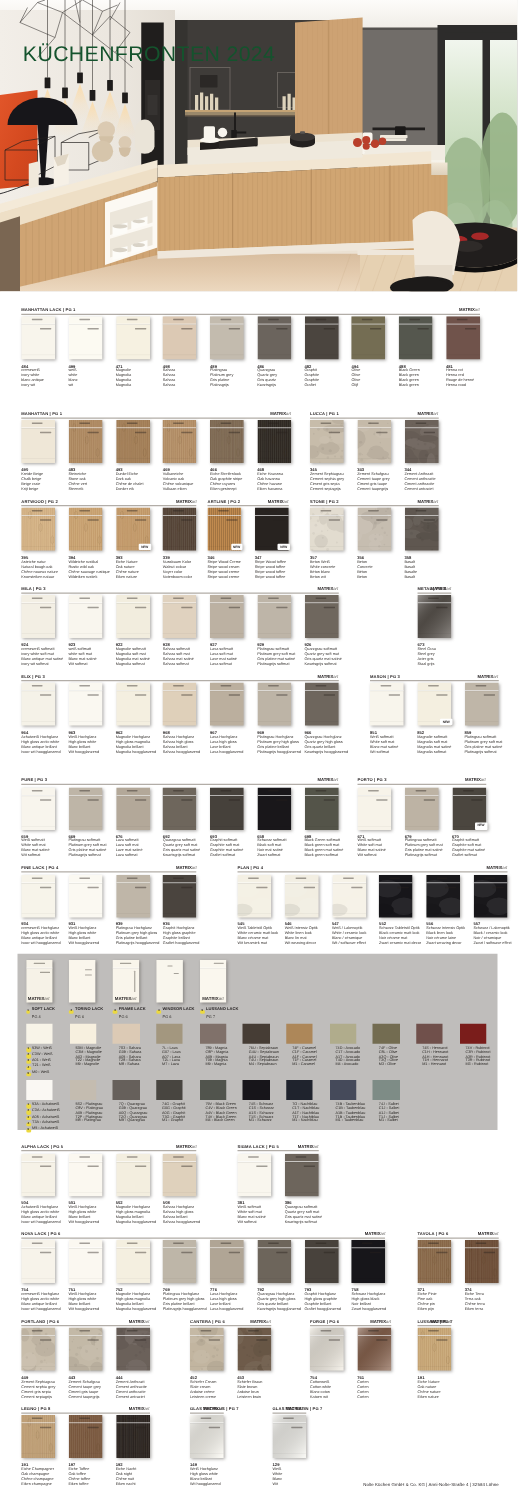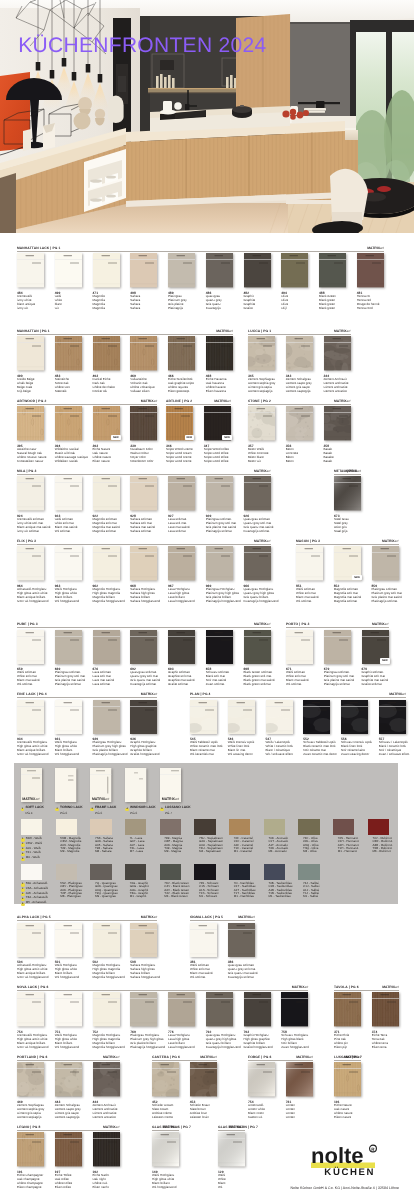--- a/index.html
+++ b/index.html
@@ -4,21 +4,21 @@
 <title>Küchenfronten 2024</title>
 <style>
 *{box-sizing:border-box;margin:0;padding:0}
 html,body{width:414px;height:1200px;overflow:hidden;background:#fff}
 body{font-family:"Liberation Sans",sans-serif;color:#231f20;-webkit-font-smoothing:antialiased;text-rendering:geometricPrecision}
 .page{position:relative;width:414px;height:1200px;background:#fff;overflow:hidden}
 
 
 .hero{position:absolute;left:0;top:0;width:414px;height:233px;overflow:hidden;background:#cdc4b8}
 .hero svg{display:block}
-.hero-title{position:absolute;left:18.3px;top:33.7px;font-size:21px;letter-spacing:.3px;color:#8b5cf6;font-weight:400;z-index:5;white-space:nowrap}
+.hero-title{position:absolute;left:18.3px;top:33.7px;font-size:17px;letter-spacing:.3px;color:#14532d;font-weight:400;z-index:5;white-space:nowrap}
 
 
 .sec{position:absolute}
 .sec-hd{position:relative;height:4.6px;border-bottom:.55px solid #b2ada7;margin-bottom:1.6px}
 .sec-name{position:absolute;left:0;top:-1.1px;font-size:3.3px;font-weight:700;letter-spacing:.12px;line-height:5.2px;white-space:nowrap;color:#231f20}
 .mx{position:absolute;right:0;top:-1.1px;font-size:3.4px;line-height:5.2px;white-space:nowrap;letter-spacing:-.02px;color:#231f20}
 .mx b{font-weight:700}
 .mx i{font-style:italic;font-weight:400;color:#5d5a57}
 
 .row{position:relative;display:flex}
@@ -3680,23 +3680,14 @@
         <div class="ch" style="height:15.7px;background:#7E8C86"></div>
         <div class="codes">
           <div class="cl"><span class="bsp"></span>74J - Salbei</div>
           <div class="cl"><span class="bsp"></span>C1J - Salbei</div>
           <div class="cl"><span class="bsp"></span>A1J - Salbei</div>
           <div class="cl"><span class="bsp"></span>T1J - Salbei</div>
           <div class="cl"><span class="bsp"></span>M1 - Salbei</div>
         </div>
       </div>
     </div>
-  <div class="logo">
-    <svg width="86" height="34" viewBox="0 0 86 34" xmlns="http://www.w3.org/2000/svg">
-      <rect x="0" y="19.5" width="64" height="5.5" fill="#e9e04a"></rect>
-      <text x="0" y="20" font-family="Liberation Sans, sans-serif" font-size="22" font-weight="700" fill="#1a1a1a">nolte</text>
-      <circle cx="62" cy="5.5" r="3.4" fill="none" stroke="#1a1a1a" stroke-width="1.1"></circle>
-      <text x="62" y="7.6" font-family="Liberation Sans, sans-serif" font-size="4.6" font-weight="700" fill="#1a1a1a" text-anchor="middle">R</text>
-      <text x="64" y="32" font-family="Liberation Sans, sans-serif" font-size="9.6" font-weight="700" letter-spacing="1.6" fill="#1a1a1a" text-anchor="end">KÜCHEN</text>
-    </svg>
-  </div>
   <div class="addr">Nolte Küchen GmbH &amp; Co. KG  |  Anni-Nolte-Straße 4  |  32584 Löhne</div>
 </div>
 
 </body></html>

